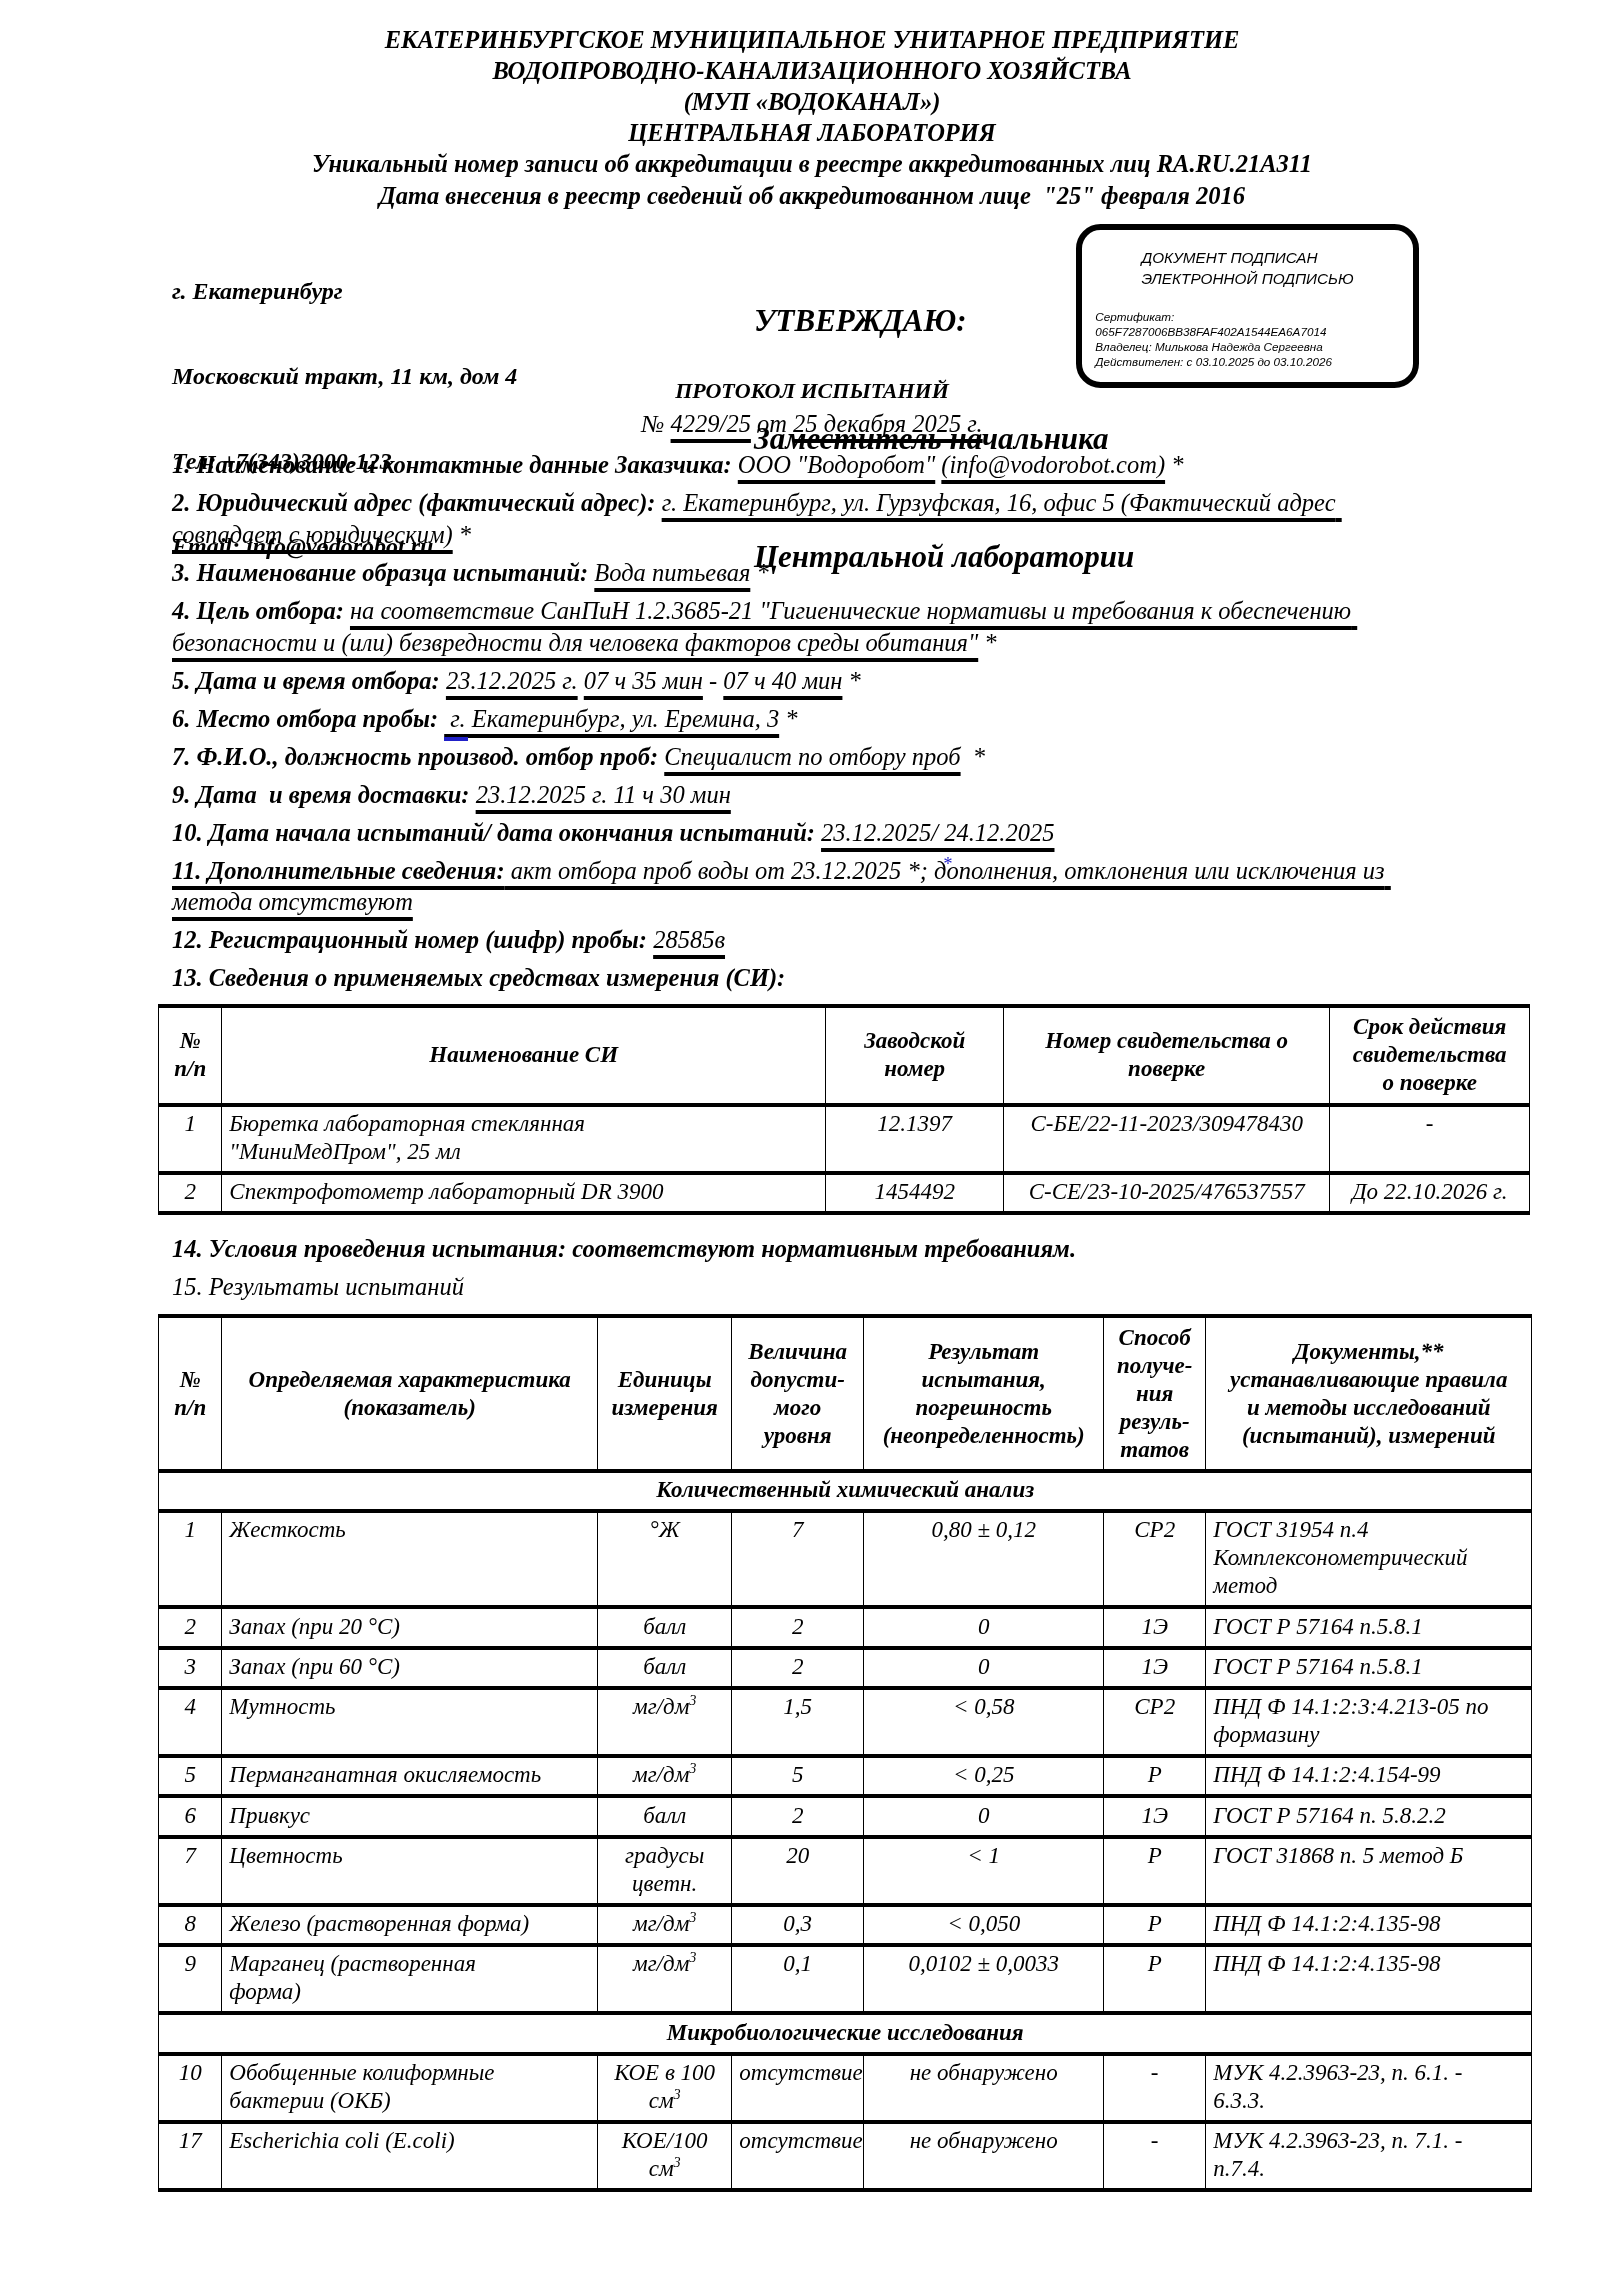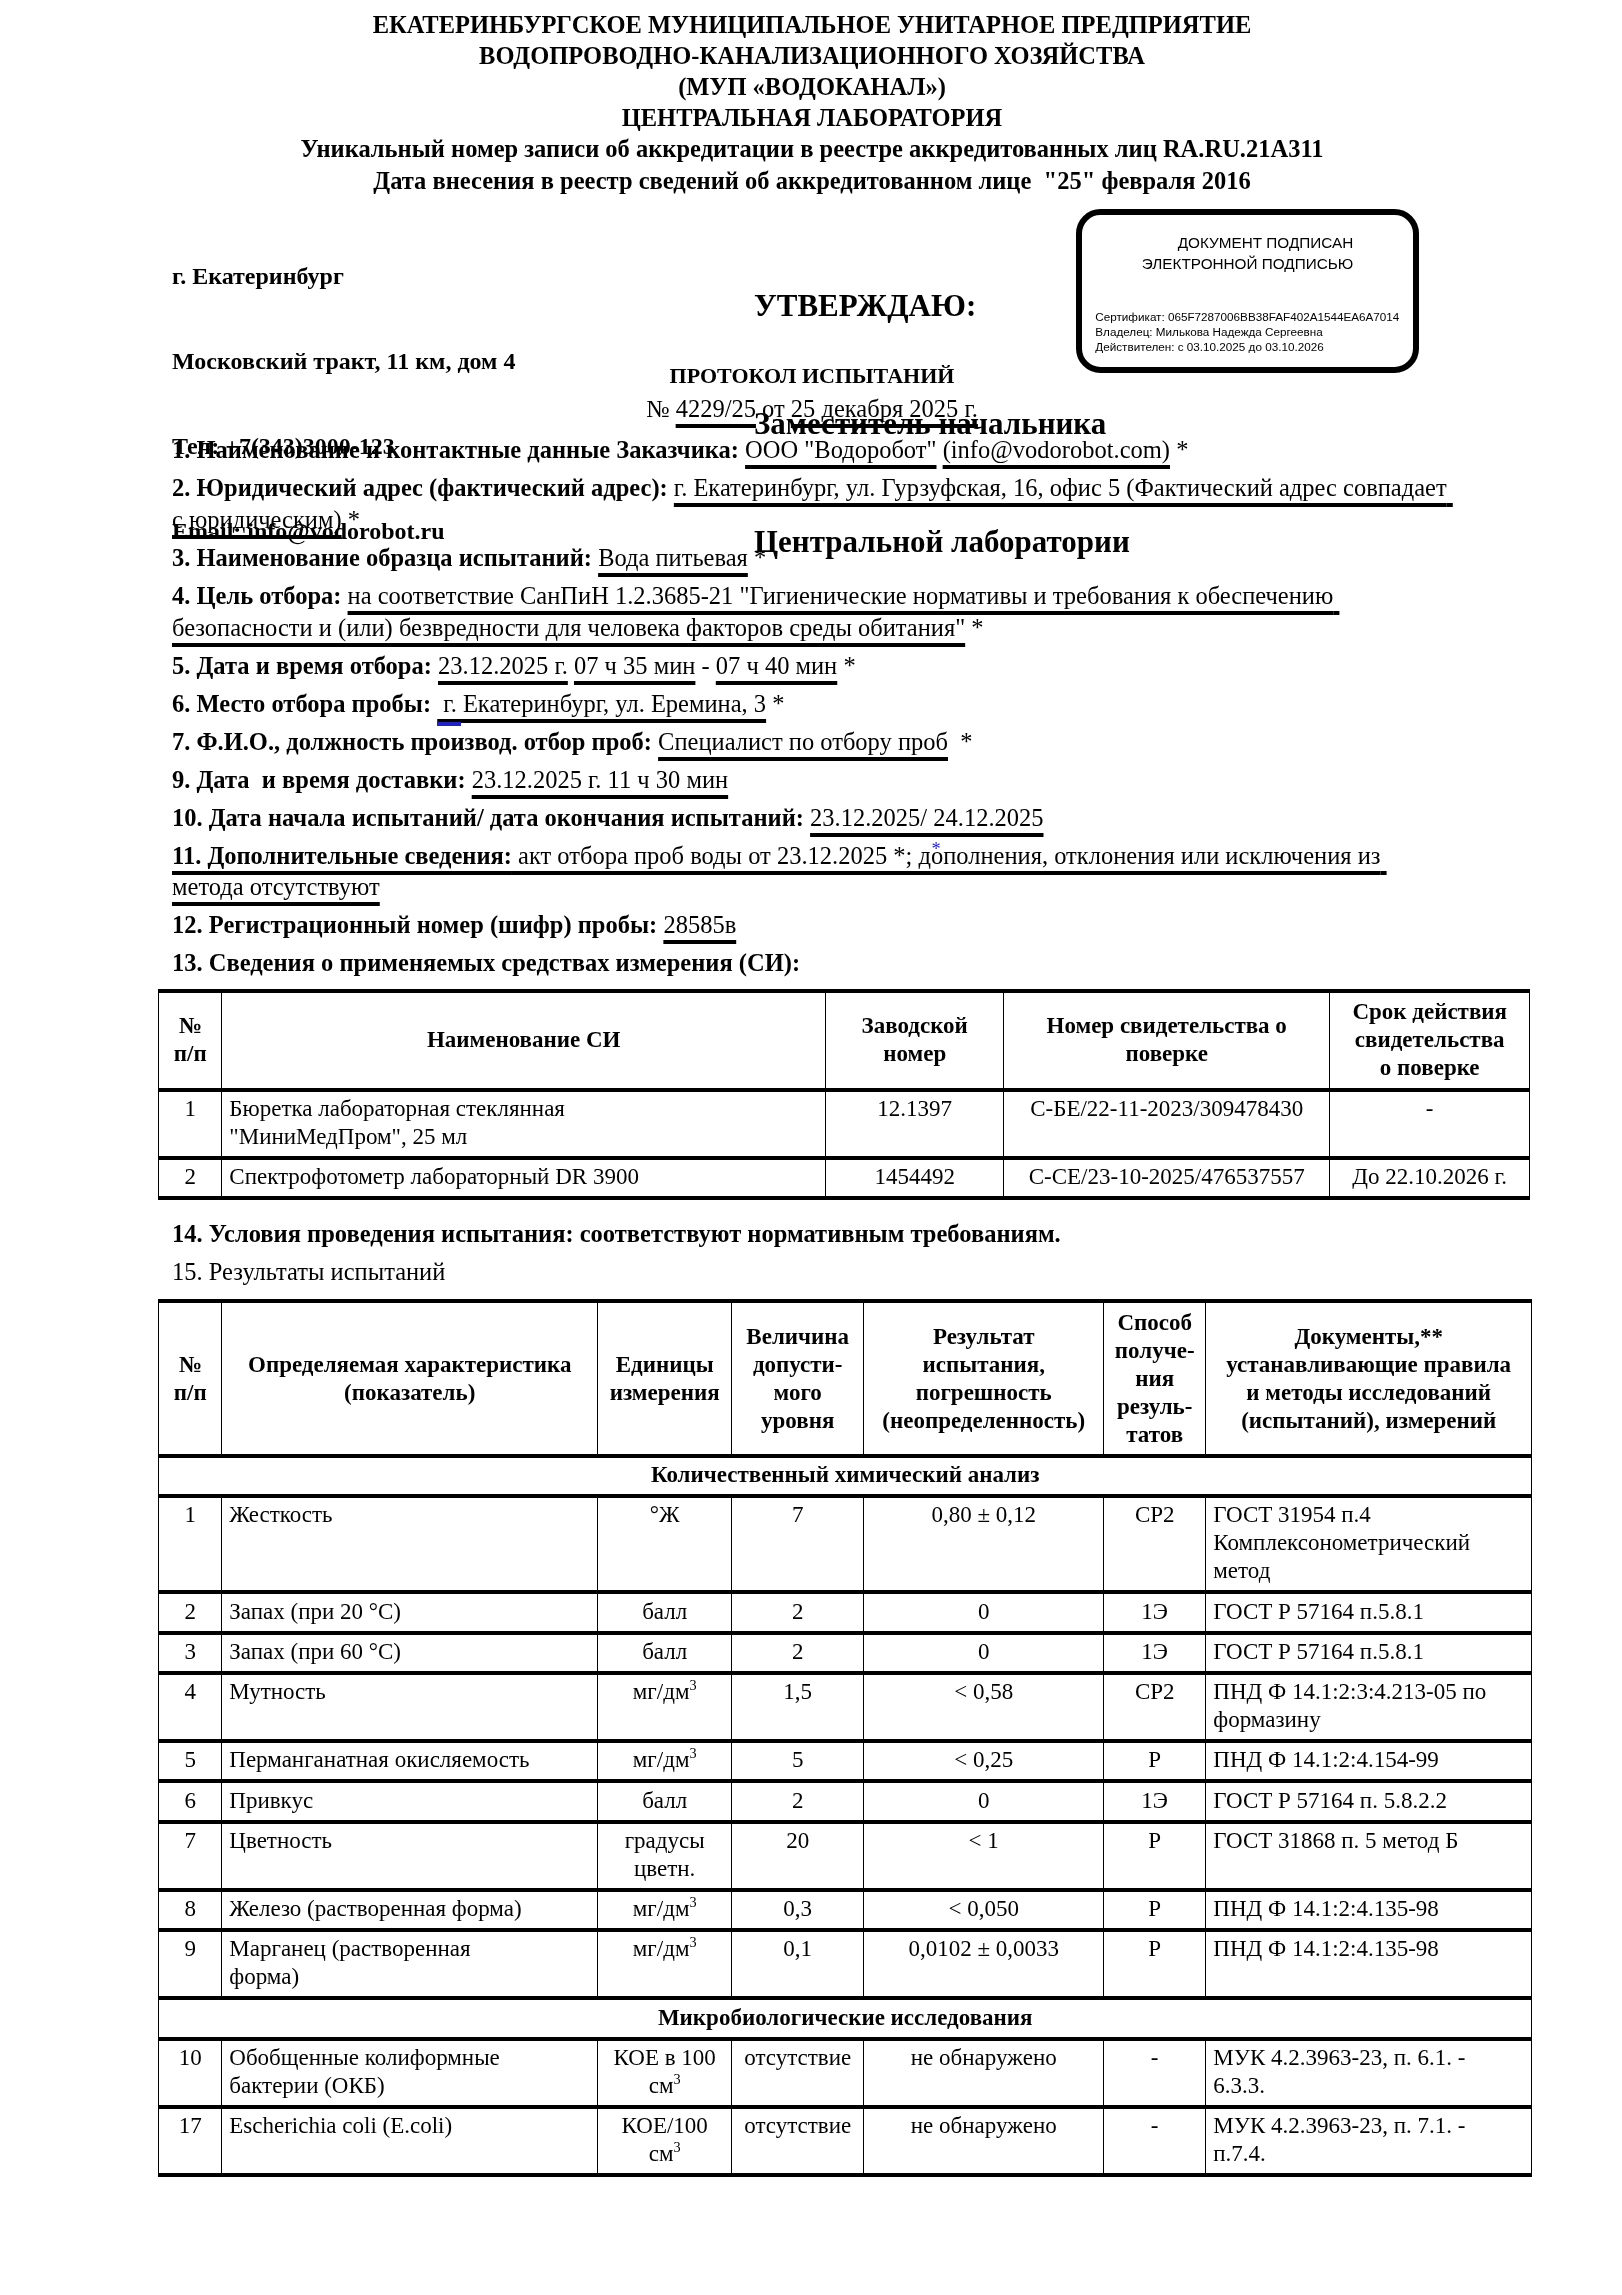--- a/index.html
+++ b/index.html
@@ -1,36 +1,36 @@
 <!DOCTYPE html>
 <html lang="ru" style="font-size:8.2px"><head>
 <meta charset="utf-8">
 <style>
   html,body{margin:0;padding:0;background:#fff;}
   .page{
     position:relative;width:1623px;height:2295px;background:#fff;color:#000;
     font-family:"Liberation Serif",serif;font-size:24.5px;overflow:hidden;
   }
-  .content{padding:9px 171px 0 172px;}
+  .content{padding:24px 171px 0 172px;font-style:italic;}
 
   
   .org-header{text-align:center;font-weight:bold;line-height:1.27;}
   .org-header div{white-space:pre-wrap;}
 
   
   .info-row{position:relative;height:153px;margin-top:6.1px;}
   .contacts{position:absolute;left:0;top:4.1px;font-weight:bold;font-size:24px;line-height:1.18;white-space:pre;}
   .approval{position:absolute;left:582px;top:5.1px;font-weight:bold;font-size:31px;line-height:1.27;white-space:pre;}
   .stamp{
     position:absolute;left:904px;top:7.1px;width:343px;height:164px;box-sizing:border-box;
     border:6.6px solid #000;border-radius:24.5px;background:#fff;
     font-family:"Liberation Sans",sans-serif;padding:15.3px 13.3px 12.2px;
     display:flex;flex-direction:column;
   }
-  .stamp-title{font-size:15.3px;line-height:1.35;text-align:right;white-space:pre-line;margin:3.1px auto 0;}
+  .stamp-title{font-size:15.3px;line-height:1.35;text-align:left;white-space:pre-line;margin:3.1px auto 0;}
   .stamp-details{margin-top:auto;font-size:11.7px;line-height:1.3;}
 
   
   .protocol-title{text-align:center;font-weight:bold;font-size:22px;line-height:1.25;margin-top:7px;}
   .protocol-no{text-align:center;white-space:pre;margin-top:4.1px;line-height:1.3;}
 
   
   .items p.item{margin:0 0 6.1px;line-height:1.3;white-space:pre-wrap;}
   .b{font-weight:bold;}
   .u{text-decoration:underline;text-decoration-thickness:4.1px;text-underline-offset:7.1px;text-decoration-skip-ink:none;}

